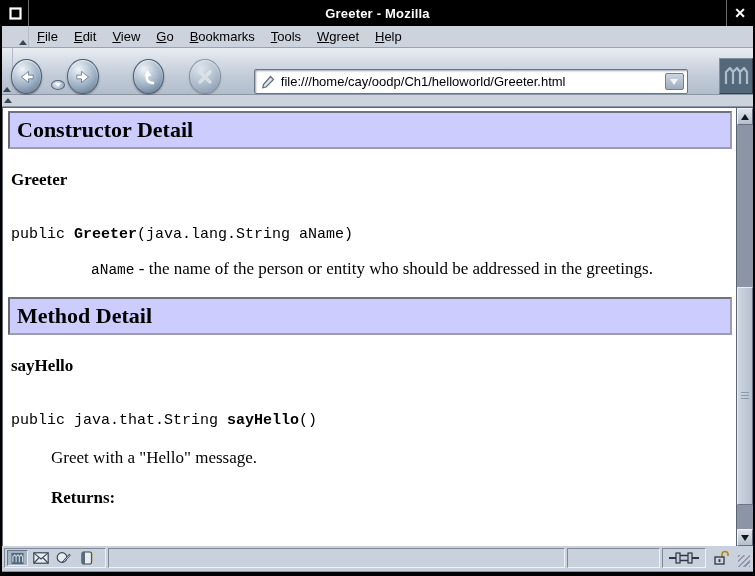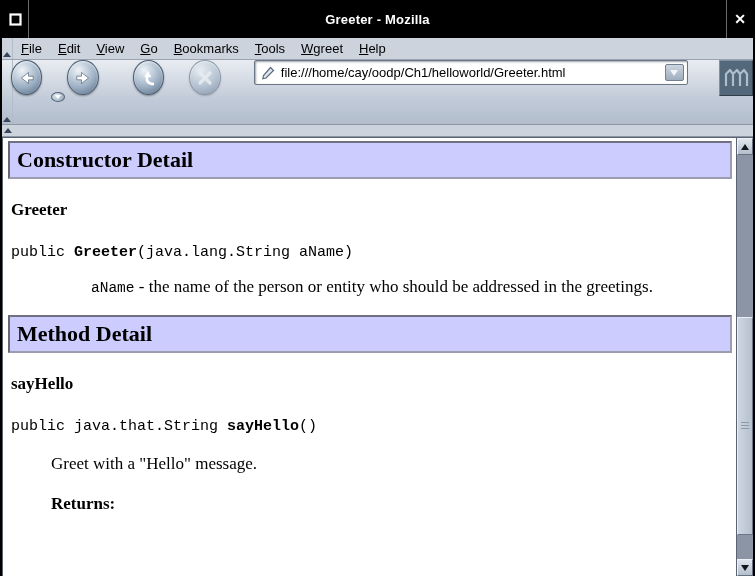--- a/index.html
+++ b/index.html
@@ -5,39 +5,39 @@
   * { margin:0; padding:0; box-sizing:border-box; }
   html,body { background:#555; }
   .window{
     position:relative; width:755px; height:576px;
     background:#c9d1dc;
     font-family:"Liberation Sans", sans-serif;
     border-left:2px solid #000; border-right:2px solid #000;
     overflow:hidden;
   }
   
-  .titlebar{ height:38px; background:#000; display:flex; align-items:stretch; }
+  .titlebar{ height:26px; background:#000; display:flex; align-items:stretch; }
   .tb-iconbox{ width:27px; display:flex; align-items:center; justify-content:center;
     border-right:1px solid #6a6a6a; cursor:pointer; }
   .tb-title{ flex:1; color:#fff; font-weight:bold; font-size:13px;
     display:flex; align-items:center; justify-content:center; letter-spacing:.2px; }
   .tb-close{ width:27px; display:flex; align-items:center; justify-content:center;
     border-left:1px solid #6a6a6a; color:#fff; font-weight:bold; font-size:14px; cursor:pointer; }
   
   .menubar{ height:22px; background:#ccd3dd; display:flex; align-items:center;
-    border-bottom:1px solid #9aa3b0; padding-left:0; }
+    border-bottom:1px solid #9aa3b0; padding-left:16px; }
   .grippy{ width:11px; align-self:stretch; position:relative; border-right:1px solid #b3bcc8; cursor:pointer; }
   .grippy::after{ content:""; position:absolute; left:1px; bottom:2px;
     border-left:4px solid transparent; border-right:4px solid transparent;
     border-bottom:5px solid #39465a; }
   .menu-item{ padding:2px 8px; font-size:13px; color:#000; cursor:pointer; }
   .menu-item .mn{ text-decoration:underline; }
   
-  .toolbar{ height:65px; background:linear-gradient(#e9edf2,#c2cbd8 60%,#b2bdcc);
-    display:flex; align-items:flex-start; border-bottom:1px solid #8d96a5; position:relative;gap:16px; }
+  .toolbar{ height:47px; background:linear-gradient(#e9edf2,#c2cbd8 60%,#b2bdcc);
+    display:flex; align-items:flex-end; border-bottom:1px solid #8d96a5; position:relative;gap:16px; }
   .toolbar .grippy{ position:absolute; left:0; top:0; bottom:0; }
   .nav-btn{ width:35px; height:35px; border-radius:50%; margin-left:9px; position:relative;
     background:radial-gradient(circle at 35% 28%, #eef3f8, #9db0c4 55%, #5c7189 95%);
     border:1px solid #4c5d72; box-shadow:inset 0 1px 2px rgba(255,255,255,.7), 0 1px 2px rgba(0,0,0,.35);
     display:flex; align-items:center; justify-content:center; cursor:pointer; }
   .nav-btn:first-of-type{ margin-left:17px; }
   .nav-btn.disabled{ opacity:.55; cursor:default; }
   .back-drop{ position:absolute; left:49px; top:32px; width:14px; height:10px;
     border-radius:50%; background:radial-gradient(circle at 35% 30%, #dfe6ee, #8fa2b8);
     border:1px solid #54667c; display:flex; align-items:center; justify-content:center; cursor:pointer; }
@@ -62,21 +62,21 @@
   
   .viewport{ height:439px; display:flex; background:#fff;
     border-top:1px solid #5a6372; border-left:1px solid #5a6372; }
   .page{ flex:1; overflow:hidden; padding:3px 4px 0 5px;
     font-family:"Liberation Serif", serif; color:#000000; }
   .jd-header{ border:2px solid; border-color:#70707e #9c9cb0 #9c9cb0 #666674;
     background:#ccccff; padding:4px 7px; font-weight:bold; font-size:22px; }
   .jd-header.second{ margin-top:18px; }
   h3.member{ font-size:17px; font-weight:bold; margin:21px 0 0 3px;
     font-family:"Liberation Serif", serif; }
-  pre.sig{ font-family:"Liberation Mono", monospace; font-size:15px; margin:24px 0 0 3px; }
+  pre.sig{ font-family:"Liberation Mono", monospace; font-size:15px; margin:36px 0 0 3px; }
   pre.sig b{ font-weight:bold; }
   .desc{ margin:19px 0 0 43px; font-size:17px; }
   .sublabel{ margin:20px 0 0 43px; font-size:17px; font-weight:bold; }
   .subline{ margin:16px 0 0 83px; font-size:17px; }
   .subline code{ font-family:"Liberation Mono", monospace; font-size:14.5px; }
   
   .scrollbar{ width:17px; background:#8b95a5; border-left:1px solid #5a6372;
     display:flex; flex-direction:column; }
   .sb-btn{ height:17px; background:linear-gradient(#dfe5ec,#b4bfcc);
     border:1px solid; border-color:#eef2f6 #657082 #657082 #eef2f6;

